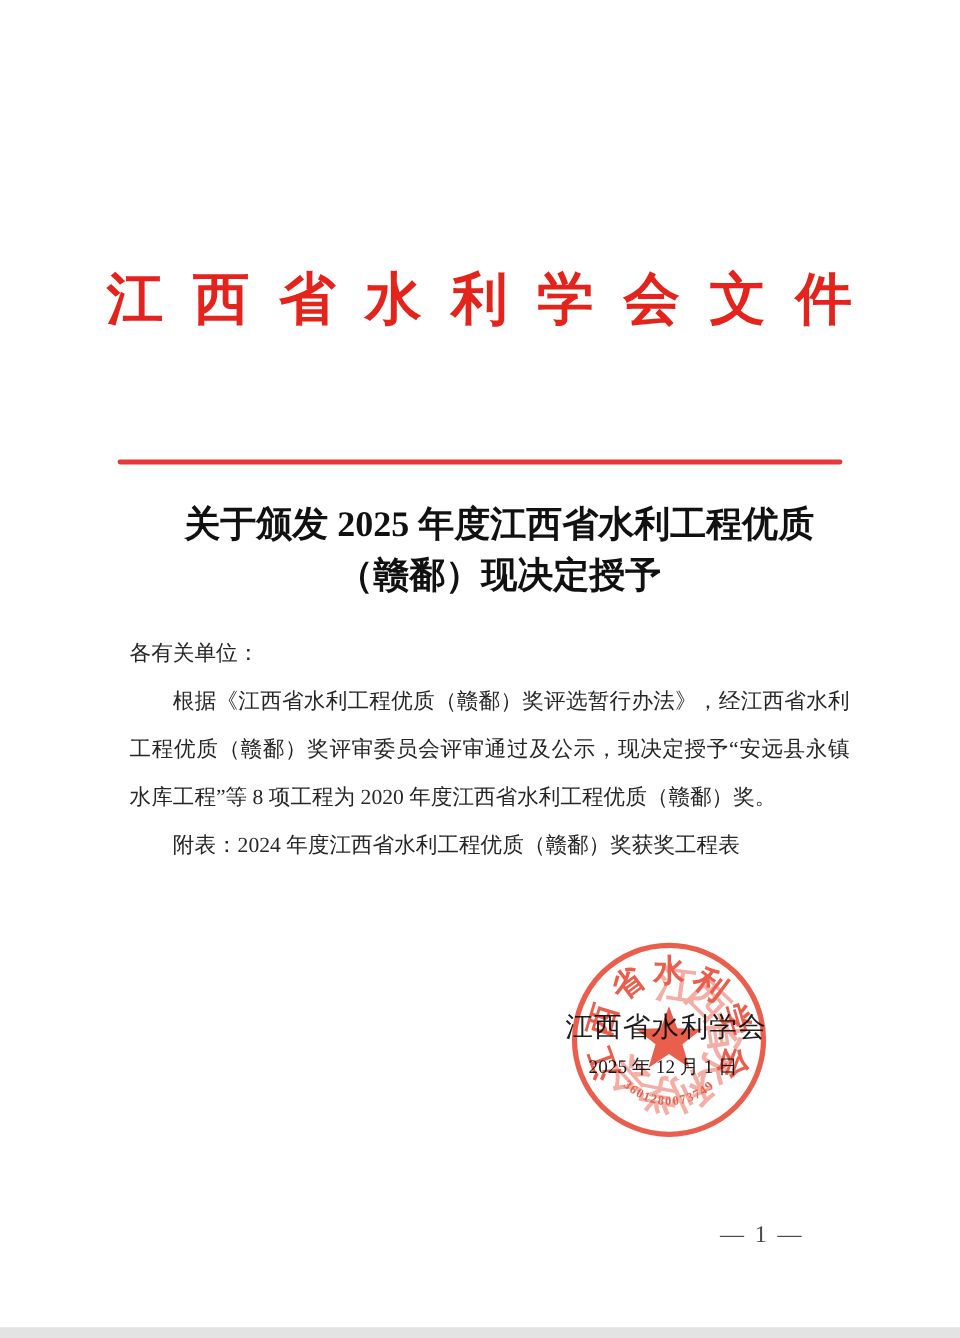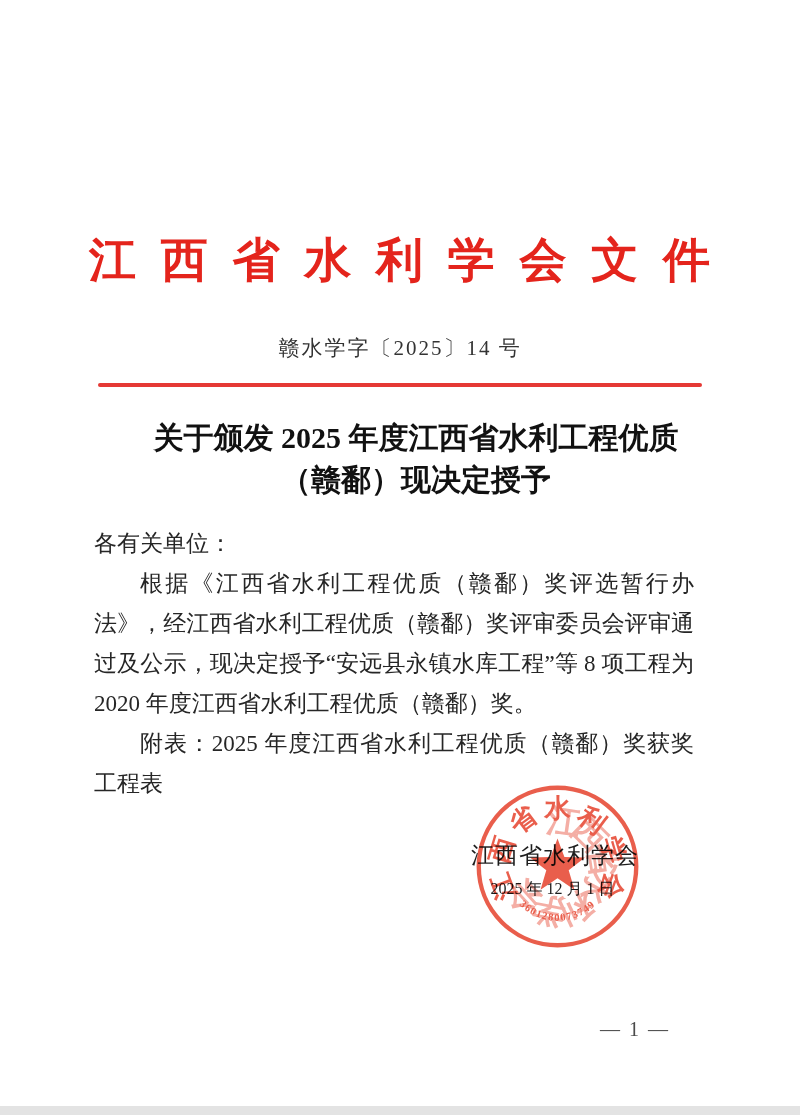--- a/index.html
+++ b/index.html
@@ -14,21 +14,20 @@
   .page { position: absolute; inset: 0; }
 
   .header-title {
     position: absolute; top: 218px; left: 0; width: 800px;
     text-align: center;
     font-size: 47px; font-weight: bold;
     color: #e4241c;
     word-spacing: 11px;
     letter-spacing: 1px;
     white-space: nowrap;
-    margin-top: 11px;
   }
   .doc-number {
     position: absolute; top: 334px; left: 0; width: 800px;
     text-align: center;
     font-size: 21px; color: #333;
     letter-spacing: 2px;
   }
   .red-rule {
     position: absolute; top: 383px; left: 98px;
     width: 604px; height: 4px;
@@ -36,22 +35,22 @@
     border-radius: 2px;
   }
   .notice-title {
     position: absolute; top: 401px; left: 0; width: 800px;
     margin: 16px;
     text-align: center;
     font-size: 30px; font-weight: bold; color: #111;
     line-height: 42px;
   }
   .body-text {
-    position: absolute; top: 524px; left: 94px; width: 600px;
-    font-size: 23px; line-height: 40px;
+    position: absolute; top: 524px; left: 108px; width: 600px;
+    font-size: 18px; line-height: 40px;
     text-align: justify;
     color: #262626;
   }
   .body-text p { margin: 0; }
   .body-text .indent { text-indent: 2em; }
 
   .sig-name {
     position: absolute; top: 840px; left: 445px; width: 220px;
     text-align: center; font-size: 23px; color: #1d1d1d;
     letter-spacing: 1px;
@@ -89,33 +88,32 @@
     background: #e3e3e3;
   }
 </style>
 </head>
 <body>
 
 <div class="page">
 
   <div class="header-title">江 西 省 水 利 学 会 文 件</div>
 
-  <div class="doc-number">赣水学字〔2025〕14 号</div>
 
   <div class="red-rule"></div>
 
   <h1 class="notice-title">
     <span>关于颁发 2025 年度江西省水利工程优质</span><br>
     <span>（赣鄱）现决定授予</span>
   </h1>
 
   <div class="body-text">
     <p>各有关单位：</p>
     <p class="indent">根据《江西省水利工程优质（赣鄱）奖评选暂行办法》，经江西省水利工程优质（赣鄱）奖评审委员会评审通过及公示，现决定授予“安远县永镇水库工程”等 8 项工程为 2020 年度江西省水利工程优质（赣鄱）奖。</p>
-    <p class="indent">附表：2025 年度江西省水利工程优质（赣鄱）奖获奖工程表</p>
+    <p class="indent">附表：2024 年度江西省水利工程优质（赣鄱）奖获奖工程表</p>
   </div>
 
   <div class="sig-name">江西省水利学会</div>
 
   <div class="sig-date">2025 年 12 月 1 日</div>
 
   <svg class="seal" viewBox="0 0 200 200" xmlns="http://www.w3.org/2000/svg">
     <circle cx="100" cy="100" r="90" fill="none" stroke="#e8503c" stroke-width="5"></circle>
 
     <g class="ring2" transform="rotate(118 100 100)">

